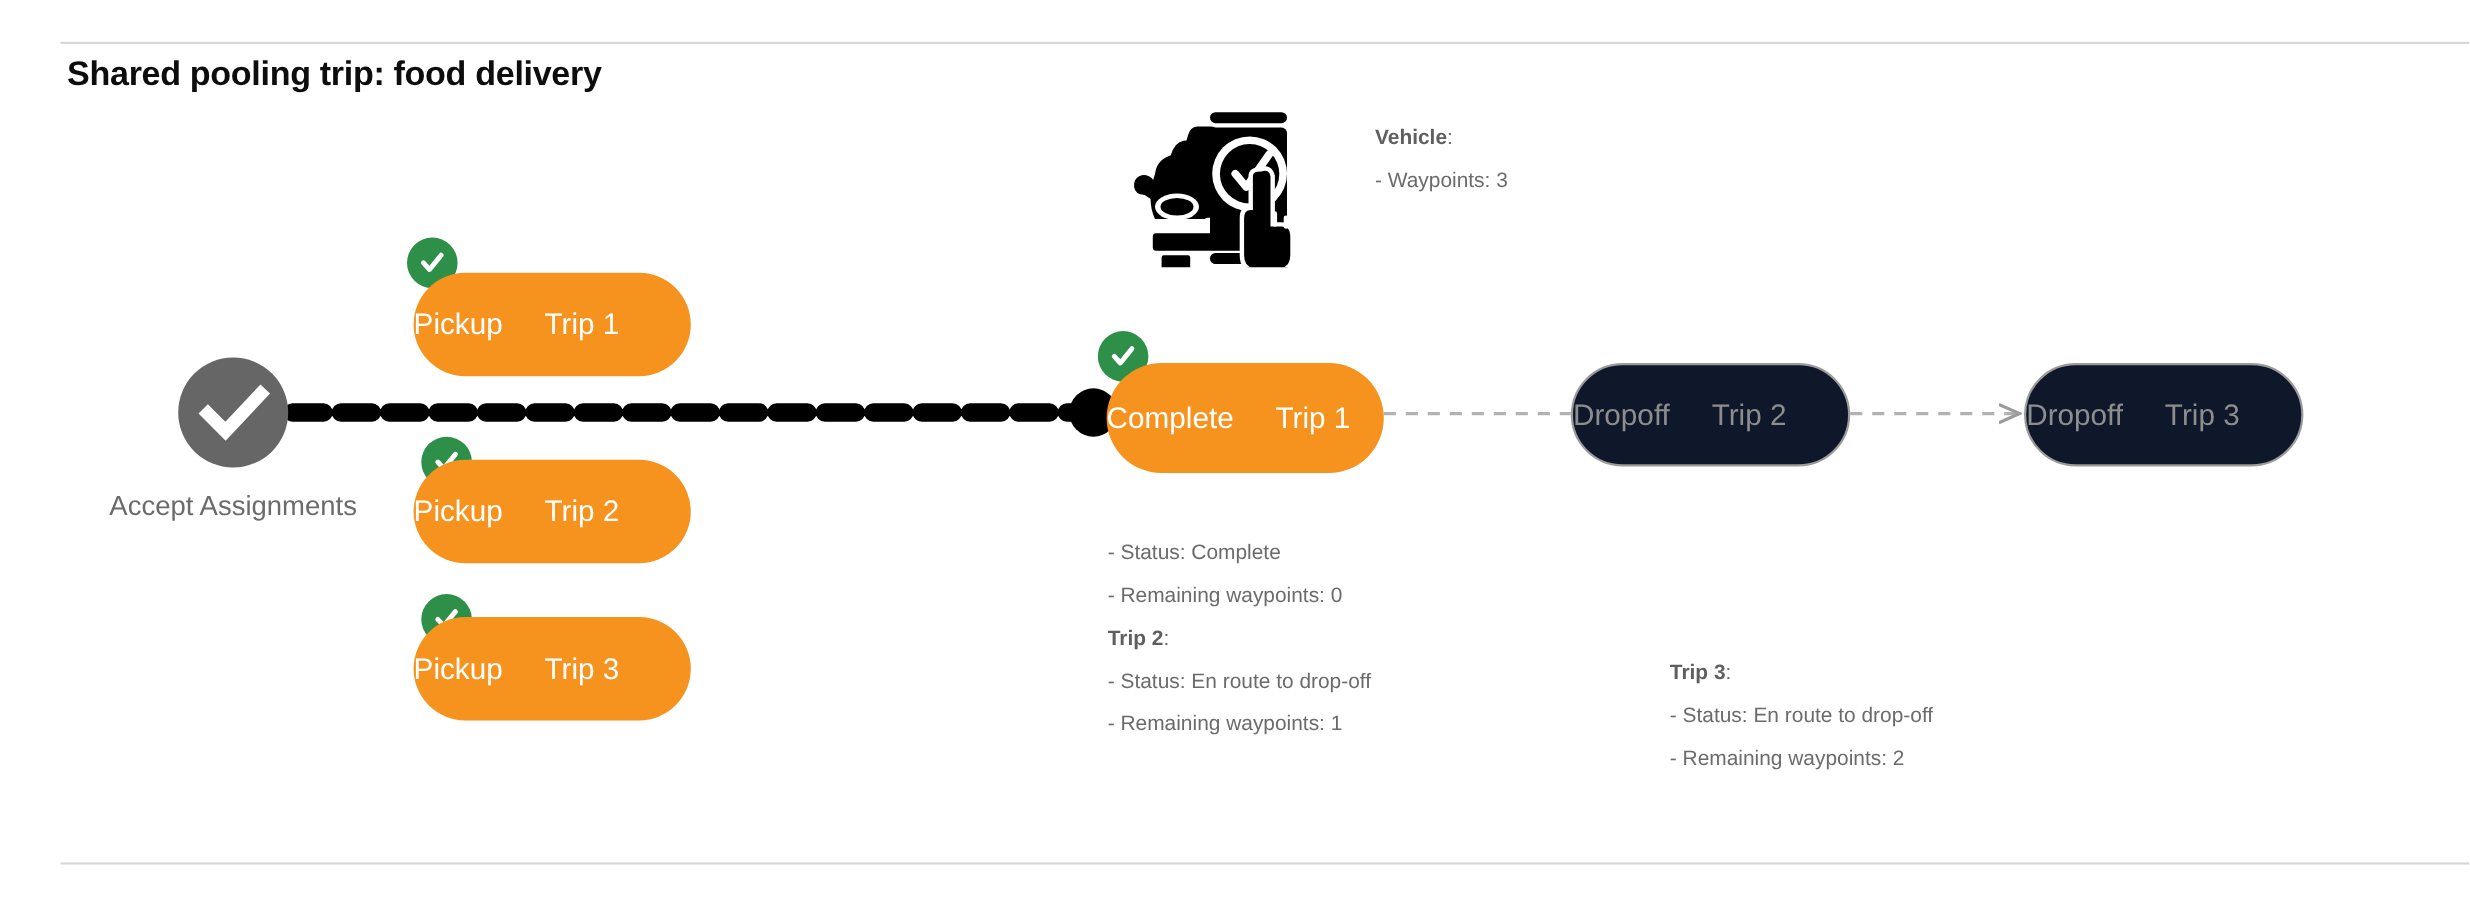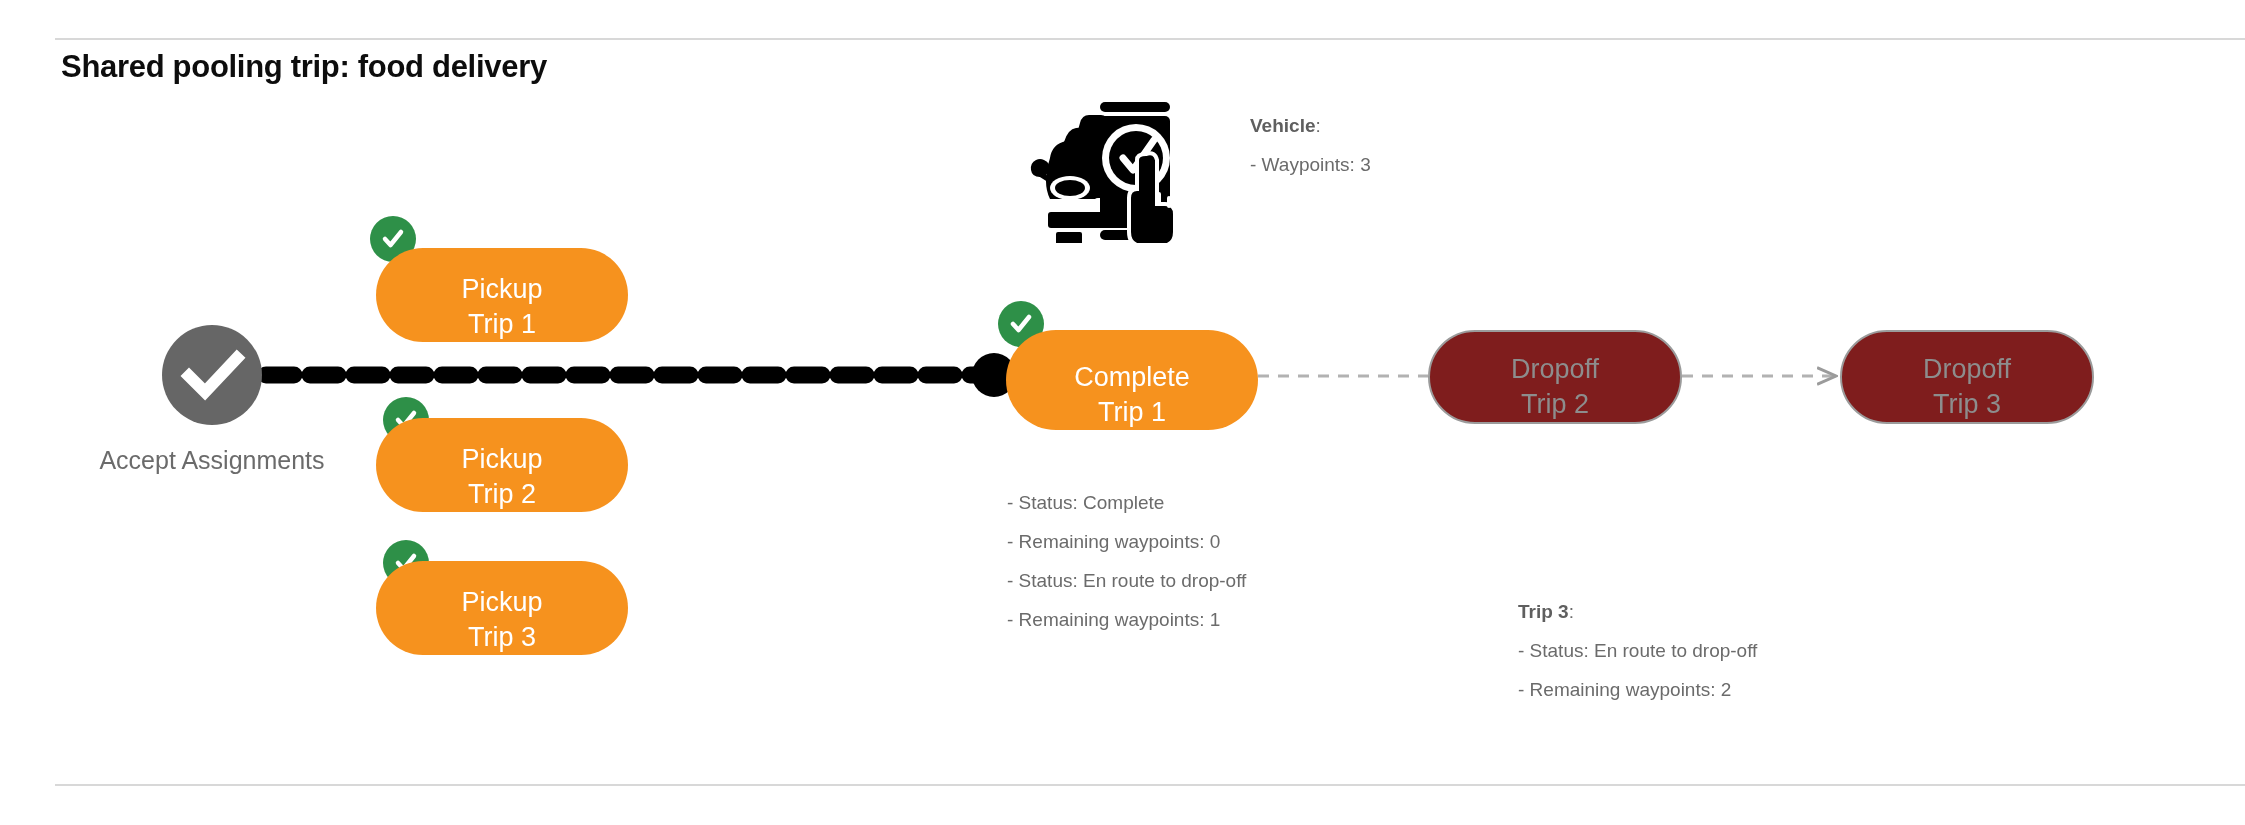--- a/index.html
+++ b/index.html
@@ -70,36 +70,36 @@
     font-size: 25px;
     line-height: 40px;
     color: #6b6b6b;
   }
 
   
   .pill {
     position: absolute;
     border-radius: 999px;
     display: flex;
-    flex-direction: column;
     align-items: center;
-    justify-content: flex-end;
+    justify-content: flex-start;
     box-sizing: border-box;
+    gap: 38px;
   }
   .pill .l1, .pill .l2 {
     font-size: 27px;
     line-height: 35px;
     white-space: nowrap;
   }
   .pill.orange {
     background: #F6921E;
     color: #ffffff;
   }
   .pill.ghost {
-    background: #7f1d1d;
+    background: #0f172a;
     border: 2px solid #9b9b9b;
     color: #8d8d8d;
   }
 
   
   .badge {
     position: absolute;
     width: 46px;
     height: 46px;
     border-radius: 50%;
@@ -253,20 +253,21 @@
   </div>
 
   <div class="pill ghost" style="left:1840px; top:330px; width:254px; height:94px;">
     <span class="l1">Dropoff</span>
     <span class="l2">Trip 3</span>
   </div>
 
   <div class="info" style="left:1007px; top:483px;">
     <span class="row">- Status:  Complete</span>
     <span class="row">- Remaining waypoints: 0</span>
+    <span class="row"><span class="h">Trip 2</span><span>:</span></span>
     <span class="row">- Status:  En route to drop-off</span>
     <span class="row">- Remaining waypoints: 1</span>
   </div>
 
   <div class="info" style="left:1518px; top:592px;">
     <span class="row"><span class="h">Trip 3</span><span>:</span></span>
     <span class="row">- Status:  En route to drop-off</span>
     <span class="row">- Remaining waypoints: 2</span>
   </div>
 

